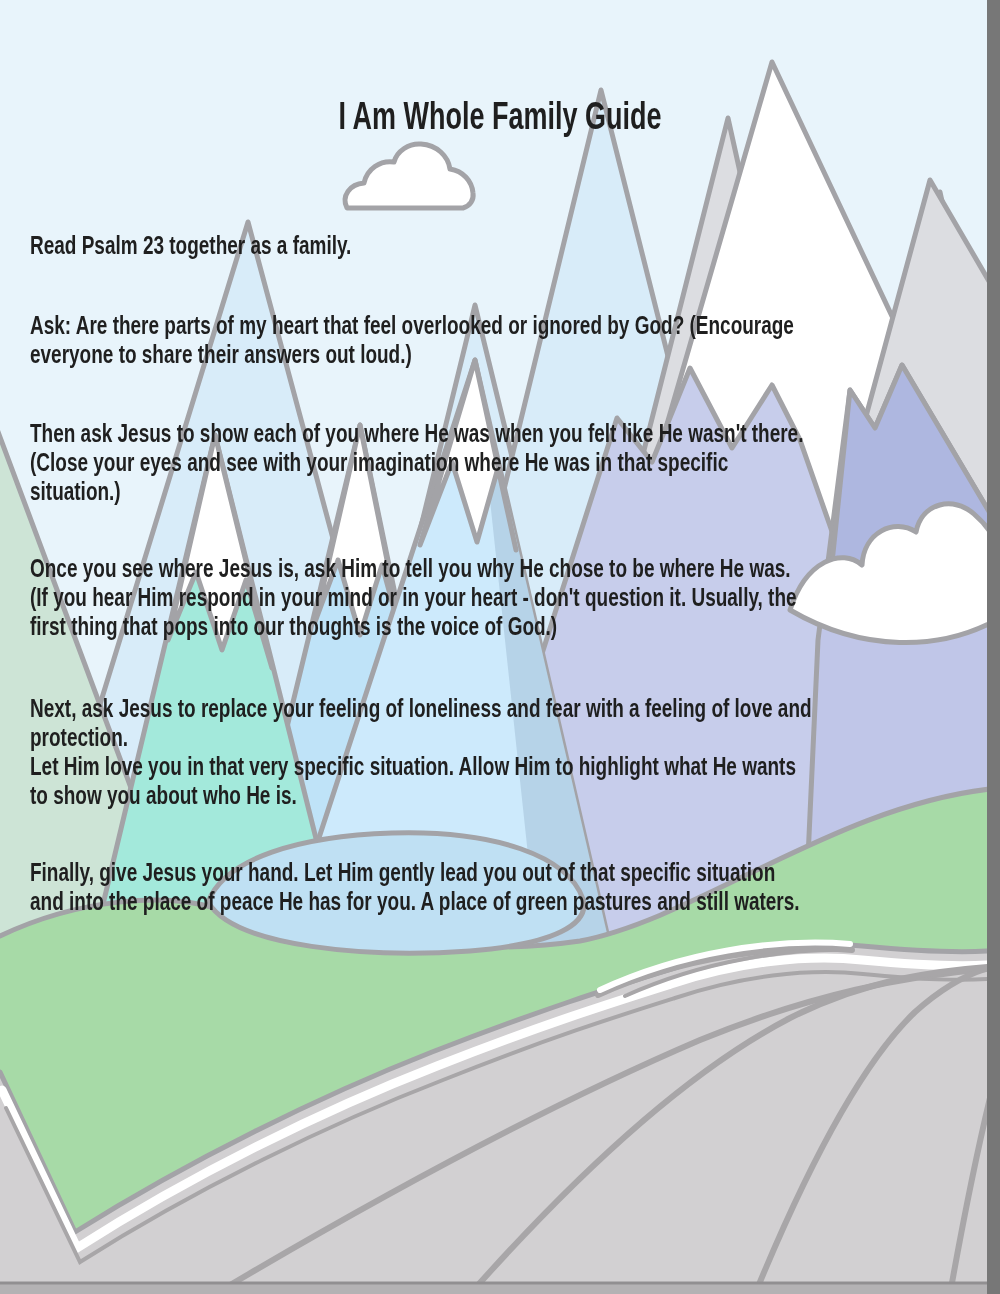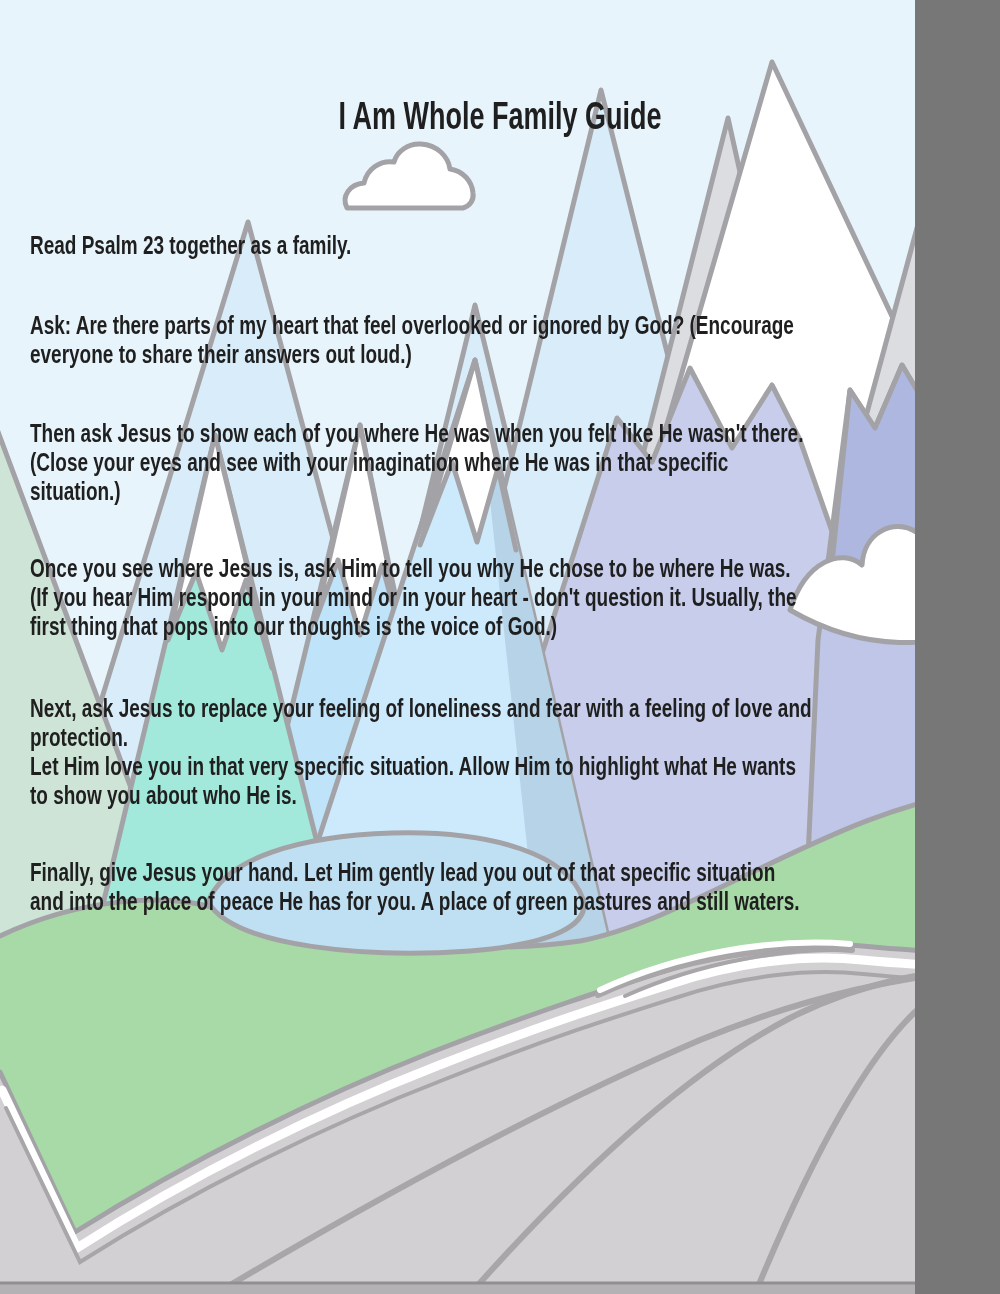--- a/index.html
+++ b/index.html
@@ -1,16 +1,16 @@
 <!DOCTYPE html>
 <html style="--sky: #e8f4fb; --outline: #a3a3a7; --pale: #d8ecf9; --graymt: #dcdde1; --white: #ffffff; --peri: #c7cdeb; --peri2: #c0c6e8; --peridark: #aeb7e0; --midblue: #bfe3f8; --cyan: #cdeafc; --cyanshade: #b6d3e8; --sage: #cde4d6; --teal: #a3e9db; --green: #a7daa7; --pond: #bfe0f3; --road: #d2d0d2; --lane: #a8a6a8; --strip: #b4b2b4; --stripline: #918f91; --text: #1f1f1f;"><head>
 <meta charset="utf-8">
 <style>
   html,body{margin:0;padding:0;background:#777;}
-  .page{position:relative;width:915px;height:1294px;overflow:hidden;
+  .page{position:relative;width:987px;height:1294px;overflow:hidden;
         font-family:"Liberation Sans","DejaVu Sans",sans-serif;}
   .scene{position:absolute;left:0;top:0;width:1000px;height:1294px;display:block;}
 
   
   .f-sky{fill:var(--sky,#e8f4fb)}
   .f-pale{fill:var(--pale,#d8ecf9)}
   .f-graymt{fill:var(--graymt,#dcdde1)}
   .f-white{fill:var(--white,#ffffff)}
   .f-peri{fill:var(--peri,#c7cdeb)}
   .f-peri2{fill:var(--peri2,#c0c6e8)}

